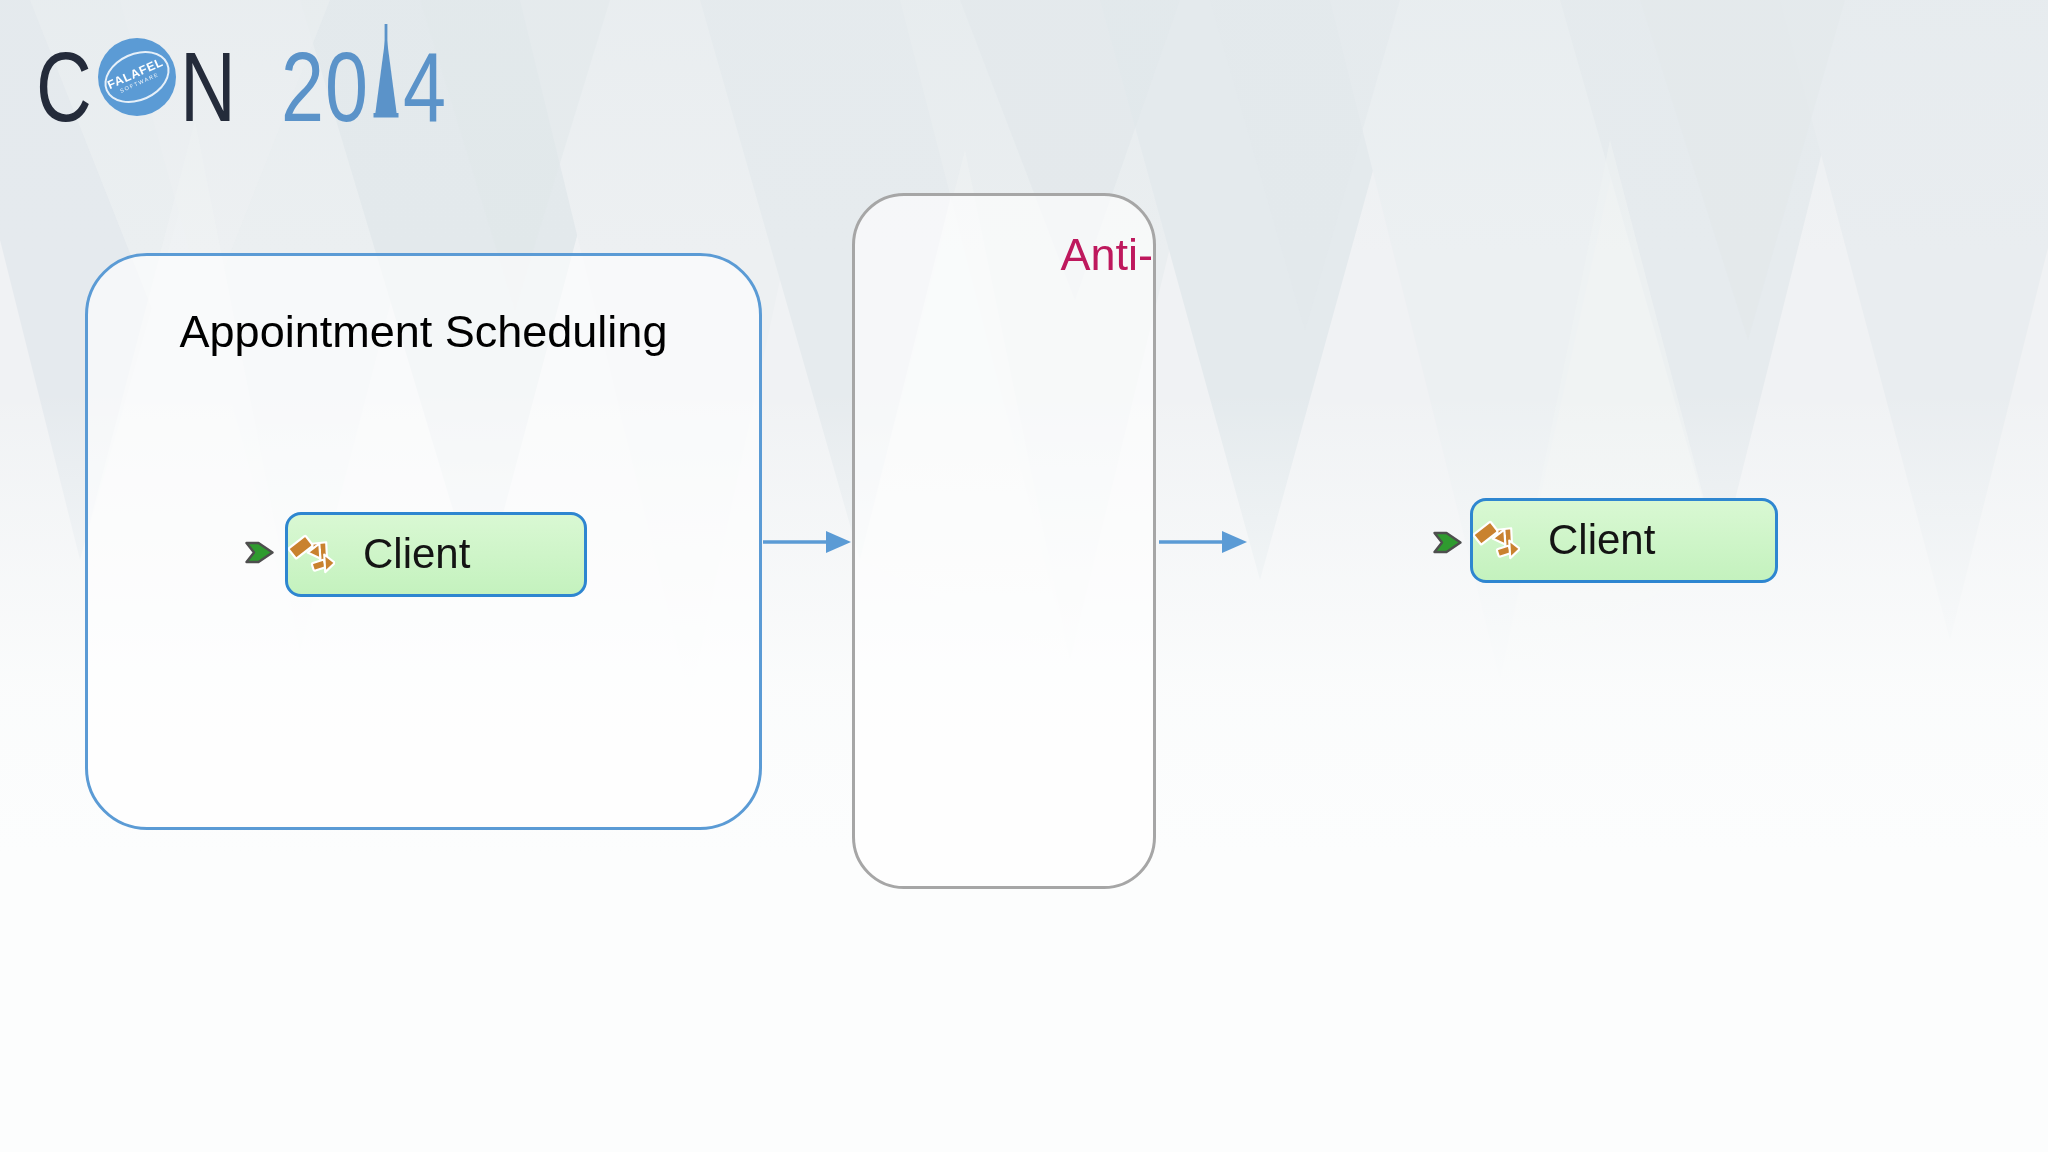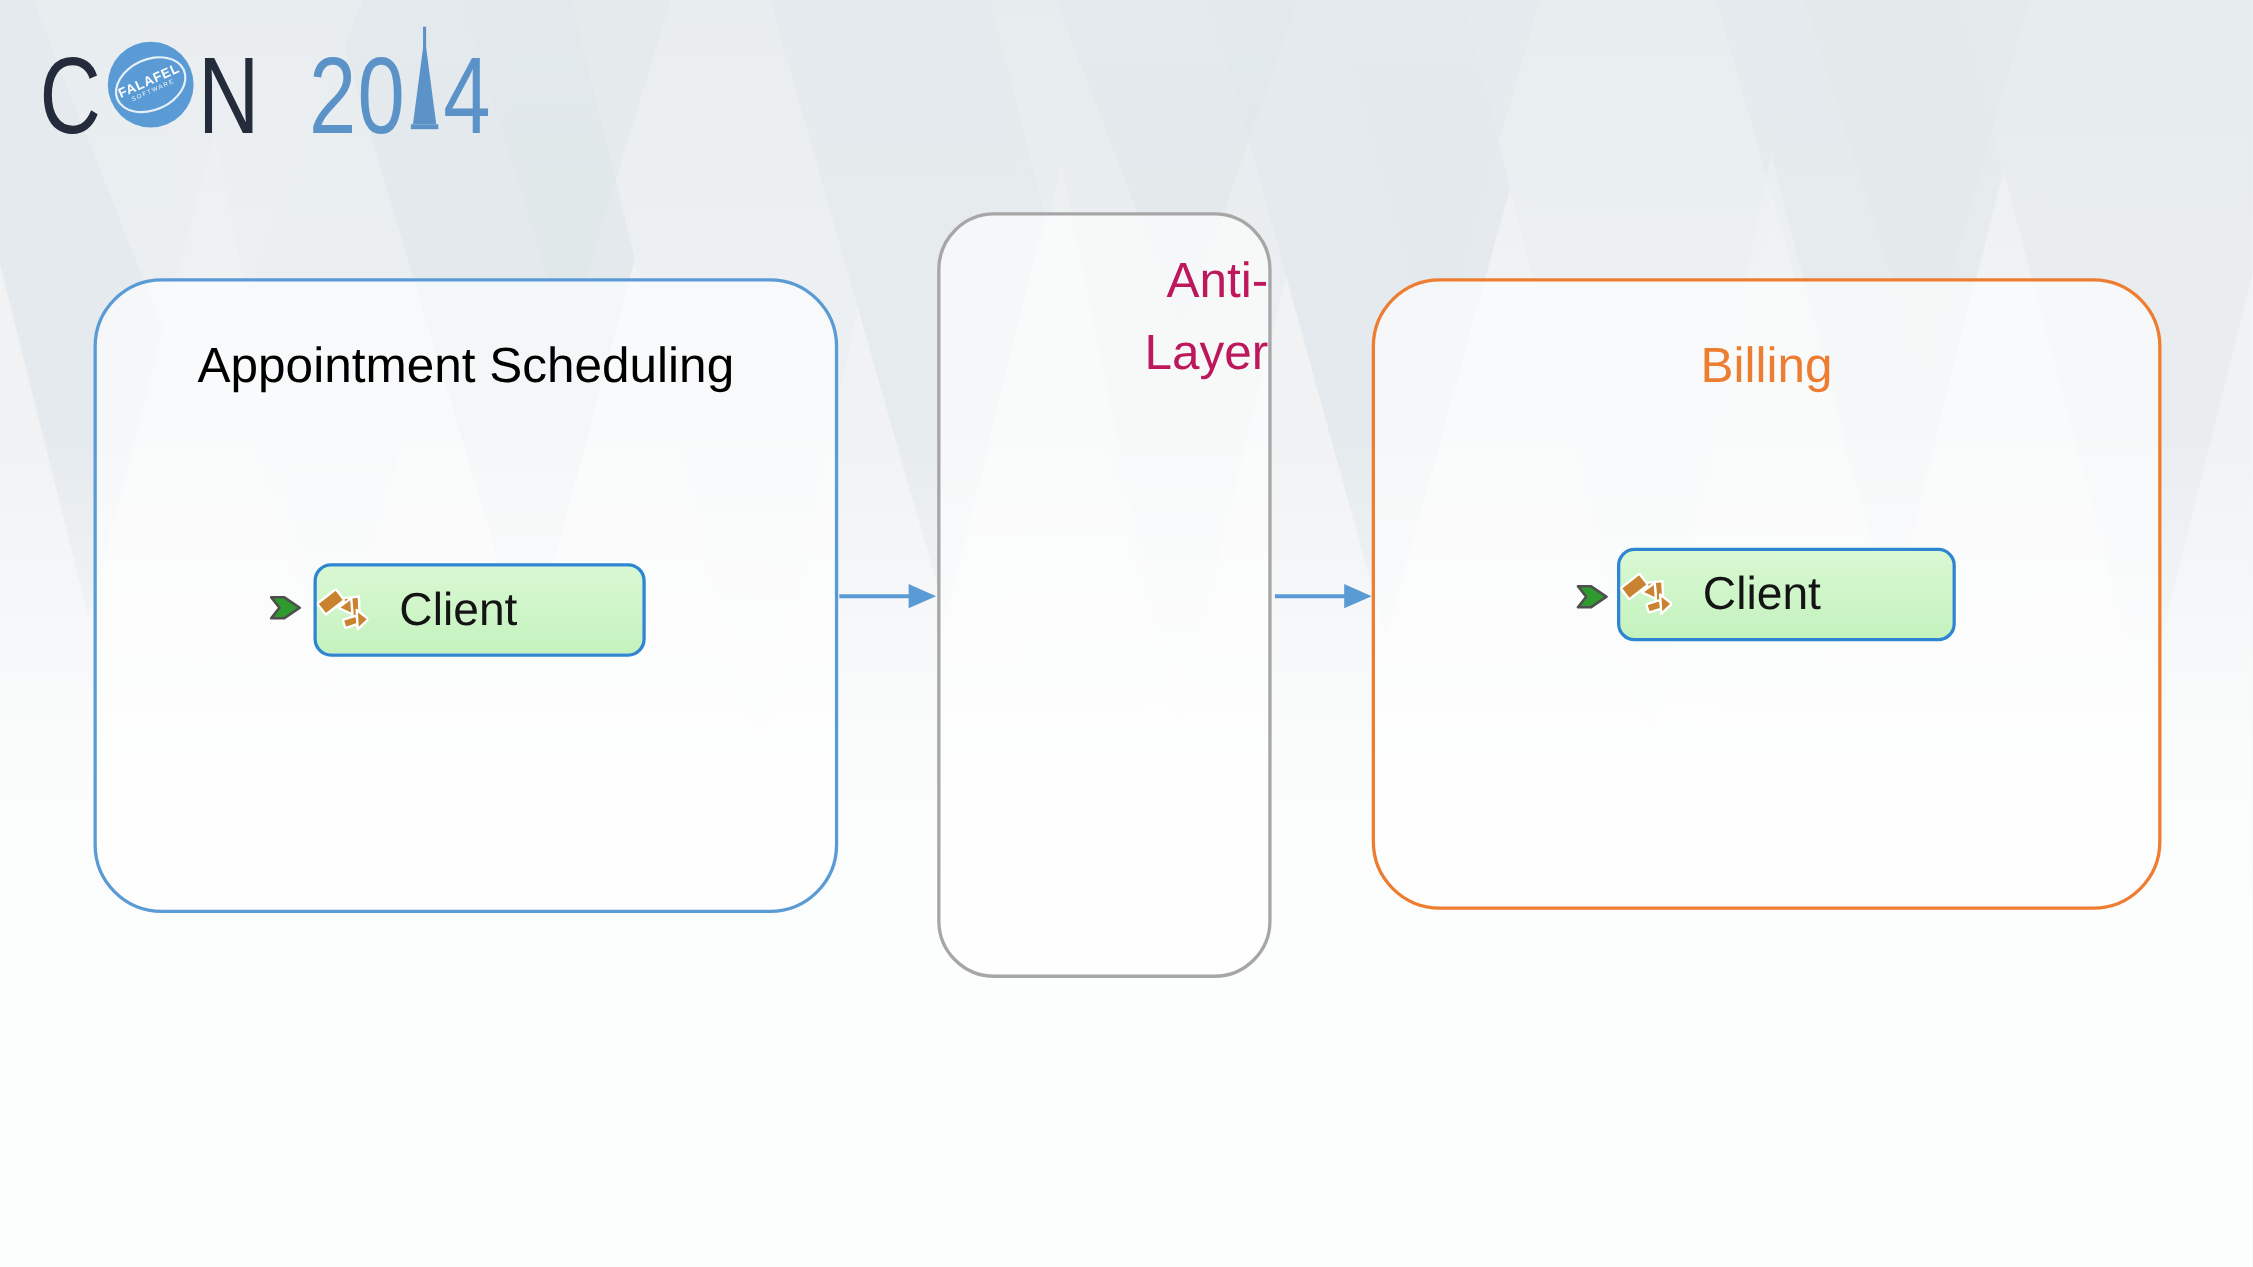--- a/index.html
+++ b/index.html
@@ -121,27 +121,23 @@
     <span class="ch ch-4 blue">4</span>
   </div>
 
   <div class="ctx ctx-appointment">
     <div class="ctx-title">Appointment Scheduling</div>
   </div>
 
   <div class="ctx ctx-acl">
     <div class="acl-lines">
       <div>Anti-</div>
-      <div>Layer</div>
     </div>
   </div>
 
-  <div class="ctx ctx-billing">
-    <div class="ctx-title">Billing</div>
-  </div>
 
   <svg class="chevron chevron-left" width="31" height="32" viewBox="0 0 30 32" aria-hidden="true">
     <polygon points="2,7 14,7 28,16.5 14,26 2,26 9.5,16.5" fill="#2f9b2f" stroke="#4e4e4e" stroke-width="2.4" stroke-linejoin="round"></polygon>
   </svg>
   <svg class="chevron chevron-right" width="31" height="32" viewBox="0 0 30 32" aria-hidden="true">
     <polygon points="2,7 14,7 28,16.5 14,26 2,26 9.5,16.5" fill="#2f9b2f" stroke="#4e4e4e" stroke-width="2.4" stroke-linejoin="round"></polygon>
   </svg>
 
   <div class="entity entity-left">
     <svg width="47" height="47" viewBox="0 0 48 48" aria-hidden="true">

